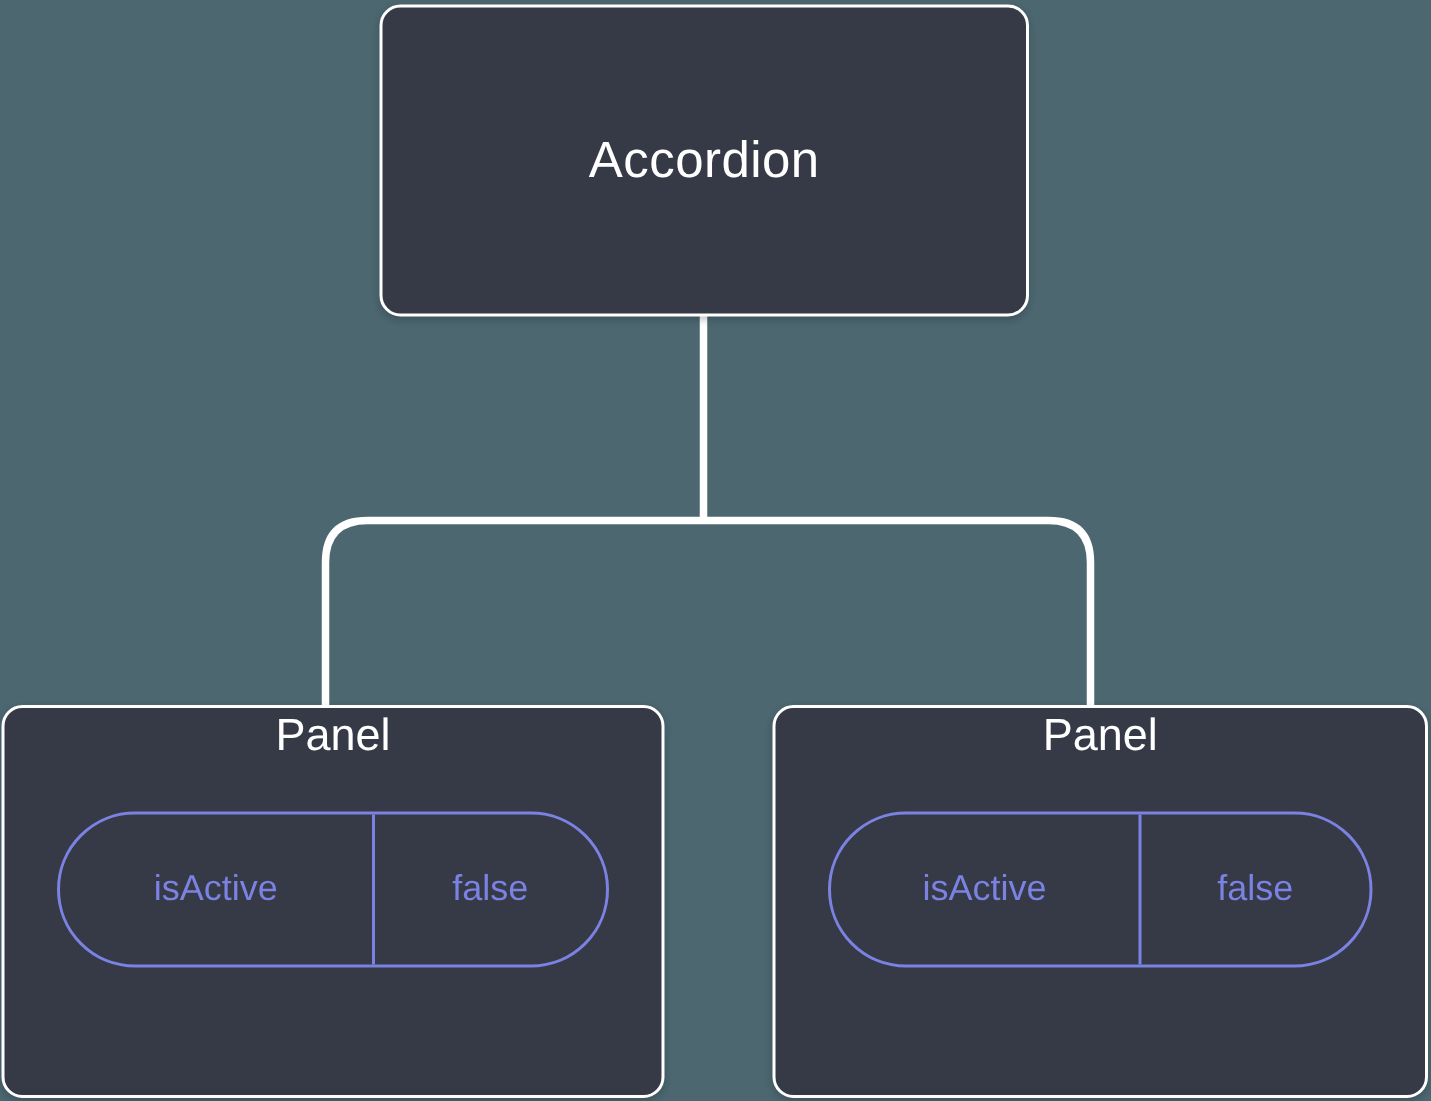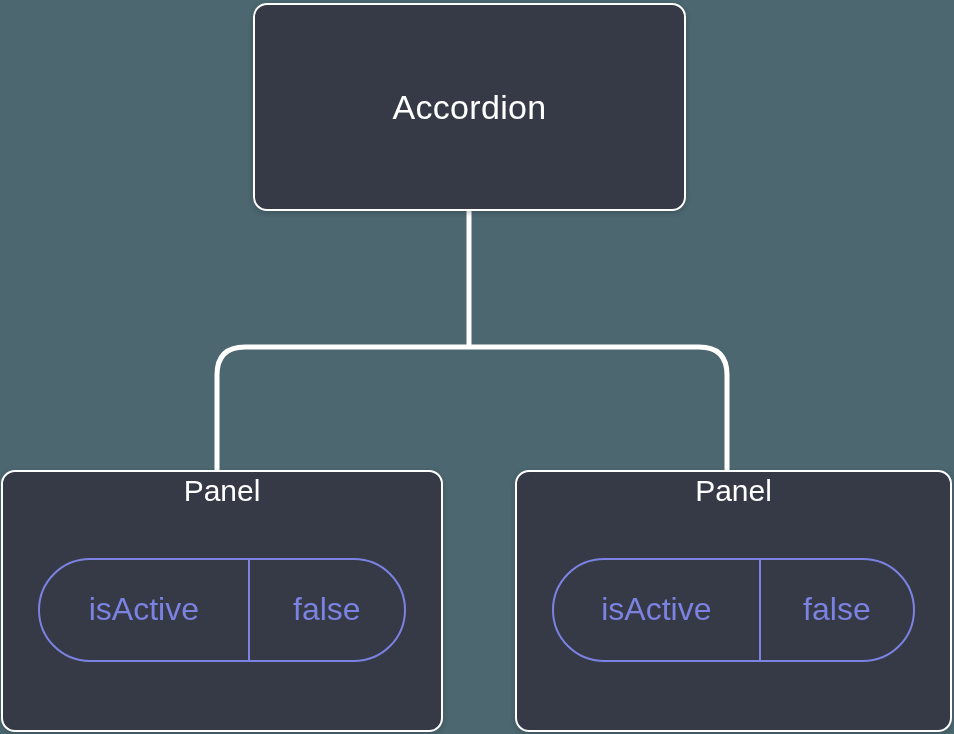--- a/index.html
+++ b/index.html
@@ -39,24 +39,24 @@
     display:flex;flex-direction:column;align-items:center;
   }
   .node.panel.left{left:1px;width:442px;}
   .node.panel.right{left:515px;width:437px;}
   .panel-title{
     font-size:30px;font-weight:500;
     line-height:1.25;color:var(--node-text);
   }
   .state-pill{
     box-sizing:border-box;
-    margin-top:48px;height:104px;width:calc(100% - 70px);
+    margin-top:31px;height:104px;width:calc(100% - 70px);
     border:2.5px solid var(--accent);border-radius:52px;
     display:flex;align-items:stretch;
-    color:var(--accent);font-size:32px;
+    color:var(--accent);font-size:24px;
   }
   .pill-key{
     flex:1.17;display:flex;align-items:center;justify-content:center;
     border-right:2.5px solid var(--accent);
   }
   .pill-value{
     flex:0.87;display:flex;align-items:center;justify-content:center;
   }
 </style>
 </head>

